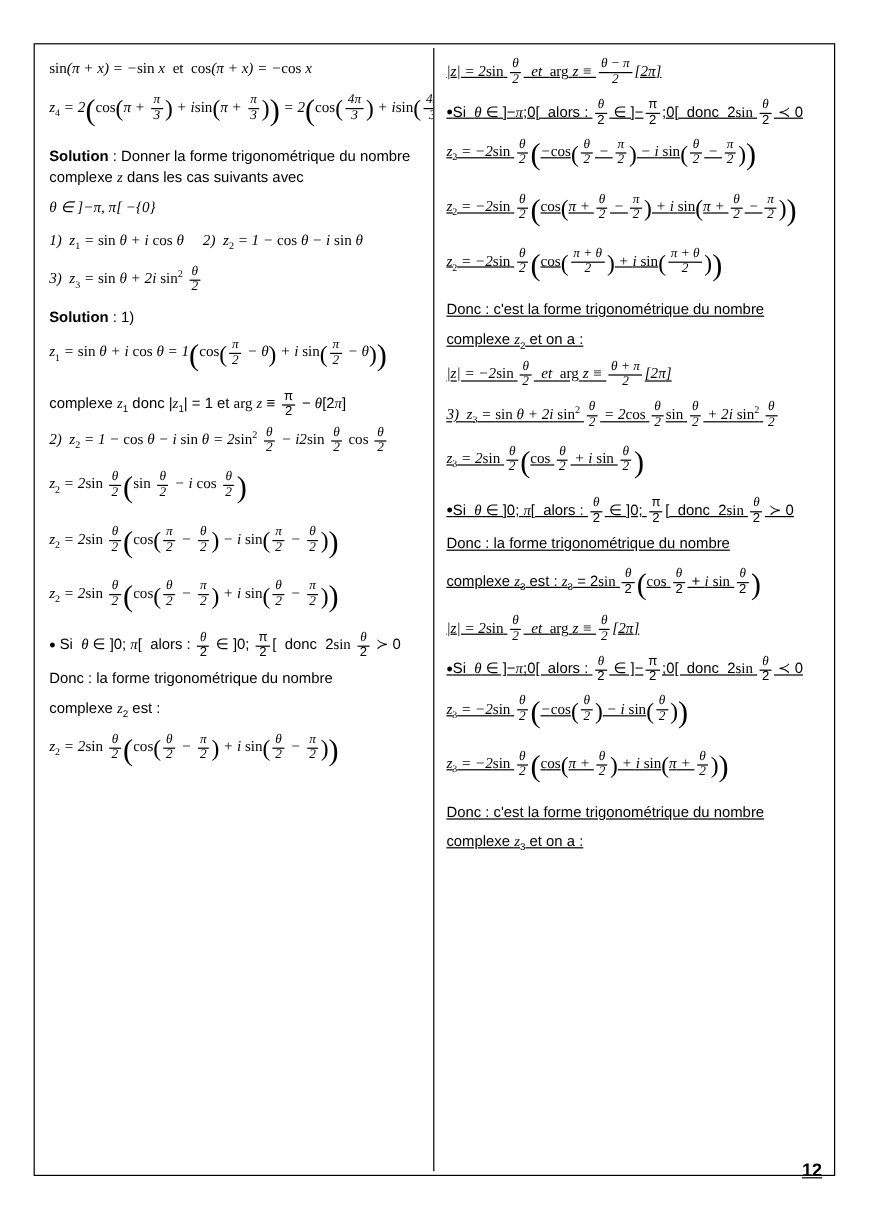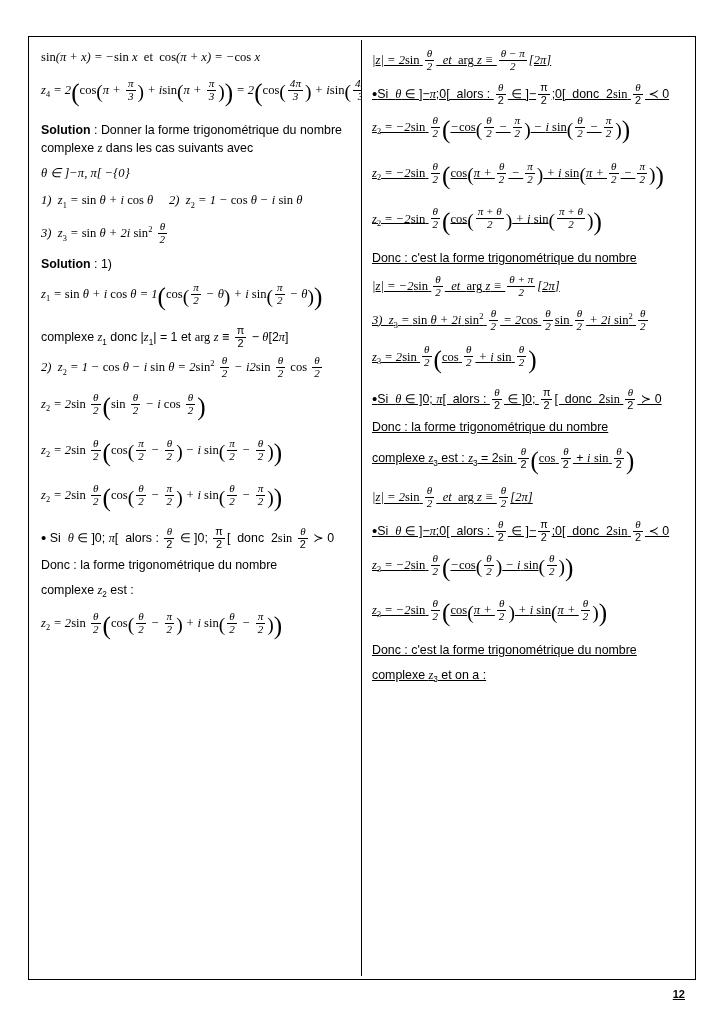--- a/index.html
+++ b/index.html
@@ -119,23 +119,23 @@
     font-family: "Liberation Serif", serif;
     font-weight: 300;
   }
   .dot {
     font-size: 15px;
     vertical-align: -1px;
   }
   .pagenum {
     position: absolute;
     right: 40px;
-    bottom: 24px;
+    bottom: 40px;
     font-family: "Liberation Sans", sans-serif;
-    font-size: 11px;
+    font-size: 15px;
     font-weight: bold;
     text-decoration: underline;
   }
 </style>
 </head>
 <body>
 
 <div class="page">
 
   <div class="frame"></div>
@@ -237,20 +237,23 @@
       </p>
 
       <p class="math">
         <span class="mi">z</span><span class="sub">2</span> = −2<span class="mu">sin</span> <span class="frac"><span class="num"><span class="mi">θ</span></span><span class="den">2</span></span><span class="bigger">(</span><span class="mu">cos</span><span class="big">(</span><span class="frac"><span class="num">π + <span class="mi">θ</span></span><span class="den">2</span></span><span class="big">)</span> + <span class="mi">i</span> <span class="mu">sin</span><span class="big">(</span><span class="frac"><span class="num">π + <span class="mi">θ</span></span><span class="den">2</span></span><span class="big">)</span><span class="bigger">)</span>
       </p>
 
       <p class="txt">
         Donc : c'est la forme trigonométrique du nombre
       </p>
 
+      <p class="txt">
+        complexe <span class="mi">z</span><span class="sub">2</span> et on a :
+      </p>
 
       <p class="math">
         |<span class="mi">z</span>| = −2<span class="mu">sin</span> <span class="frac"><span class="num"><span class="mi">θ</span></span><span class="den">2</span></span> &nbsp;et&nbsp; <span class="mu">arg</span> <span class="mi">z</span> ≡ <span class="frac"><span class="num"><span class="mi">θ</span> + π</span><span class="den">2</span></span>[2<span class="mi">π</span>]
       </p>
 
       <p class="math">
         3) &nbsp;<span class="mi">z</span><span class="sub">3</span> = <span class="mu">sin</span> <span class="mi">θ</span> + 2<span class="mi">i</span> <span class="mu">sin</span><span class="sup">2</span> <span class="frac"><span class="num"><span class="mi">θ</span></span><span class="den">2</span></span> = 2<span class="mu">cos</span> <span class="frac"><span class="num"><span class="mi">θ</span></span><span class="den">2</span></span><span class="mu">sin</span> <span class="frac"><span class="num"><span class="mi">θ</span></span><span class="den">2</span></span> + 2<span class="mi">i</span> <span class="mu">sin</span><span class="sup">2</span> <span class="frac"><span class="num"><span class="mi">θ</span></span><span class="den">2</span></span>
       </p>
 
       <p class="math">

